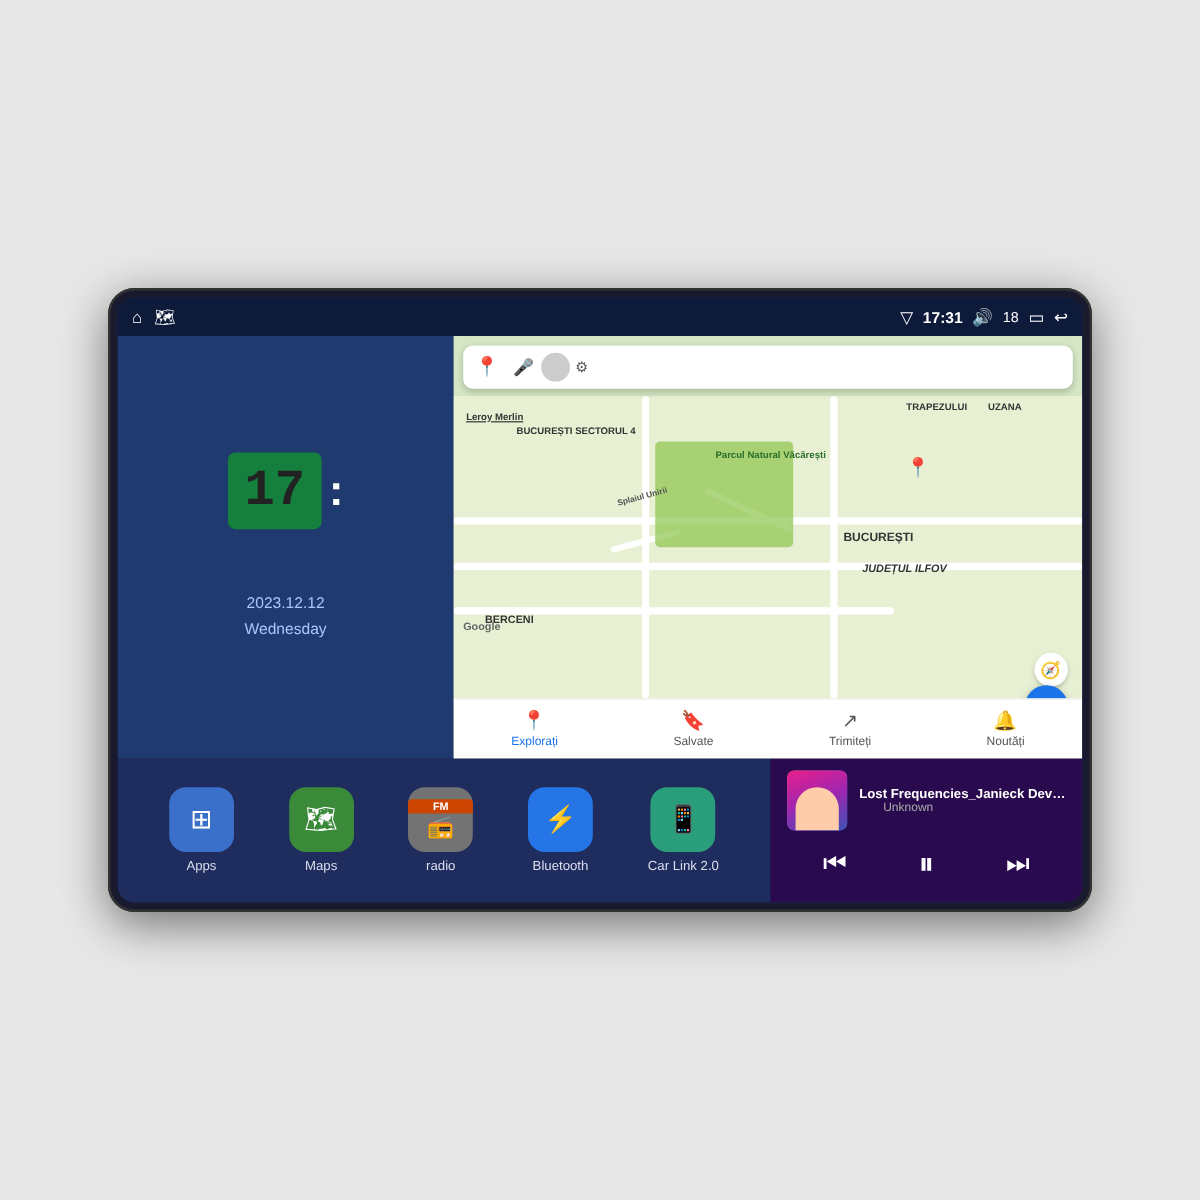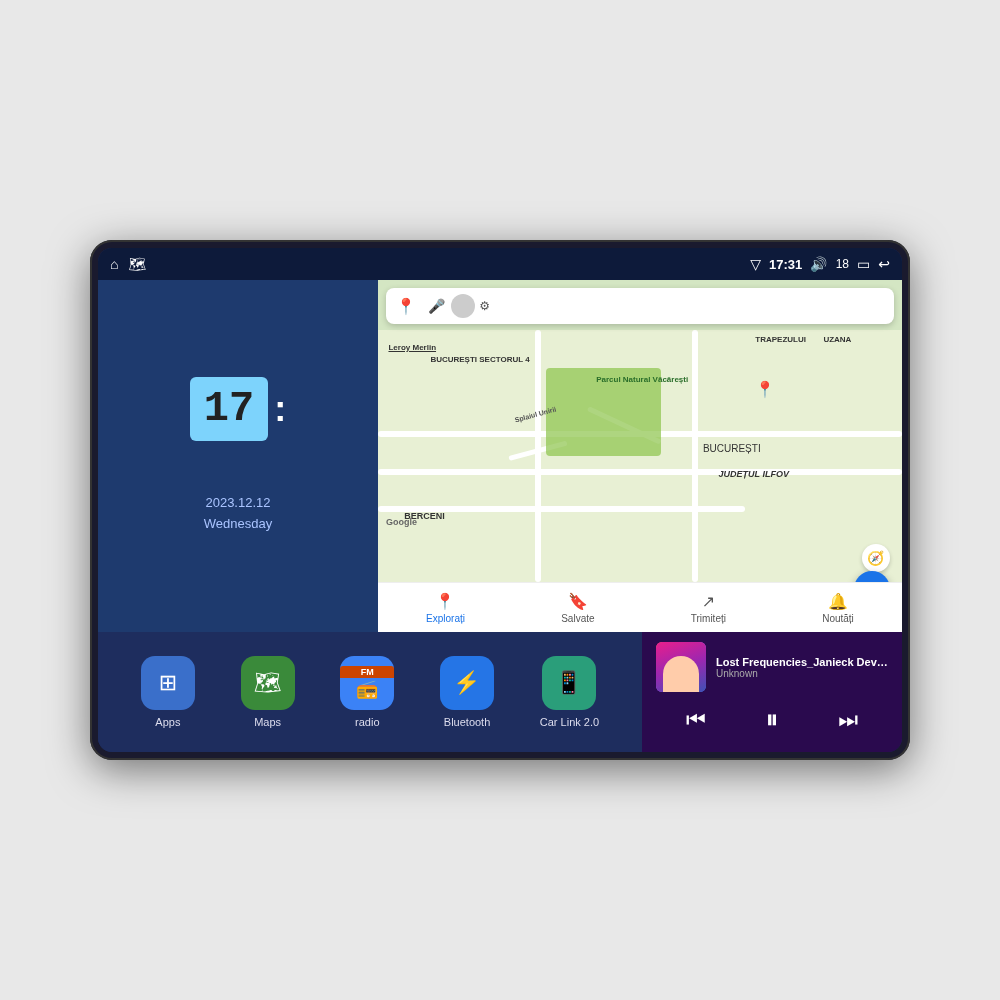--- a/index.html
+++ b/index.html
@@ -97,21 +97,21 @@
     }
 
     .clock-display {
       display: flex;
       align-items: center;
       gap: 6px;
       margin-bottom: 16px;
     }
 
     .clock-digit-block {
-      background: #7dd3fc;
+      background: #15803d;
       color: #222;
       font-size: 42px;
       font-weight: bold;
       padding: 8px 14px;
       border-radius: 6px;
       font-family: 'Courier New', monospace;
       min-width: 70px;
       text-align: center;
     }
 
@@ -335,21 +335,21 @@
     }
 
     .app-label {
       font-size: 11px;
       color: #dde;
       text-align: center;
     }
 
     .icon-apps { background: #3a6fca; }
     .icon-maps { background: #3a8a3a; }
-    .icon-radio { background: #3b82f6; }
+    .icon-radio { background: #737373; }
     .icon-bluetooth { background: #2575e6; }
     .icon-carlink { background: #2a9e7a; }
 
     
     .music-player {
       width: 260px;
       flex-shrink: 0;
       background: #2a0a4e;
       padding: 10px 14px;
       display: flex;
@@ -403,20 +403,21 @@
       color: #fff;
       font-weight: bold;
       white-space: nowrap;
       overflow: hidden;
       text-overflow: ellipsis;
     }
 
     .music-artist {
       font-size: 10px;
       color: #aaa;
+      margin-left: 20px;
     }
 
     .music-controls {
       display: flex;
       align-items: center;
       justify-content: space-around;
     }
 
     .music-btn {
       color: #fff;
@@ -493,21 +494,21 @@
             <div class="map-road-h" style="top:70%;left:0;width:70%;"></div>
             <div class="map-road-v" style="left:30%;top:0;height:100%;"></div>
             <div class="map-road-v" style="left:60%;top:0;height:100%;"></div>
             <div class="map-road-diag" style="top:30%;left:40%;width:80px;transform:rotate(25deg);"></div>
             <div class="map-road-diag" style="top:50%;left:25%;width:60px;transform:rotate(-15deg);"></div>
 
             <div class="map-park" style="top:15%;left:32%;width:22%;height:35%;"></div>
 
             <div class="map-label" style="top:18%;left:34%;color:#2a6e2a;font-size:8px;margin-left:40px;">Parcul Natural Văcărești</div>
             <div class="map-label" style="top:5%;left:2%;font-size:8px;text-decoration:underline;">Leroy Merlin</div>
-            <div class="map-label" style="top:45%;left:62%;font-weight:normal;font-size:10px;">BUCUREȘTI</div>
+            <div class="map-label" style="top:45%;left:62%;font-weight:bold;font-size:10px;">BUCUREȘTI</div>
             <div class="map-label" style="top:10%;left:10%;font-size:8px;">BUCUREȘTI SECTORUL 4</div>
             <div class="map-label" style="top:55%;left:65%;font-size:9px;font-style:italic;">JUDEȚUL ILFOV</div>
             <div class="map-label" style="top:2%;left:72%;font-size:8px;">TRAPEZULUI</div>
             <div class="map-label" style="top:2%;left:85%;font-size:8px;">UZANA</div>
             <div class="map-label" style="top:72%;left:5%;font-size:9px;">BERCENI</div>
             <div class="map-label" style="top:32%;left:26%;font-size:7px;transform:rotate(-15deg);color:#555;">Splaiul Unirii</div>
 
             <div class="map-location-pin" style="top:20%;left:72%;">📍</div>
 
             <div class="google-watermark">Google</div>

